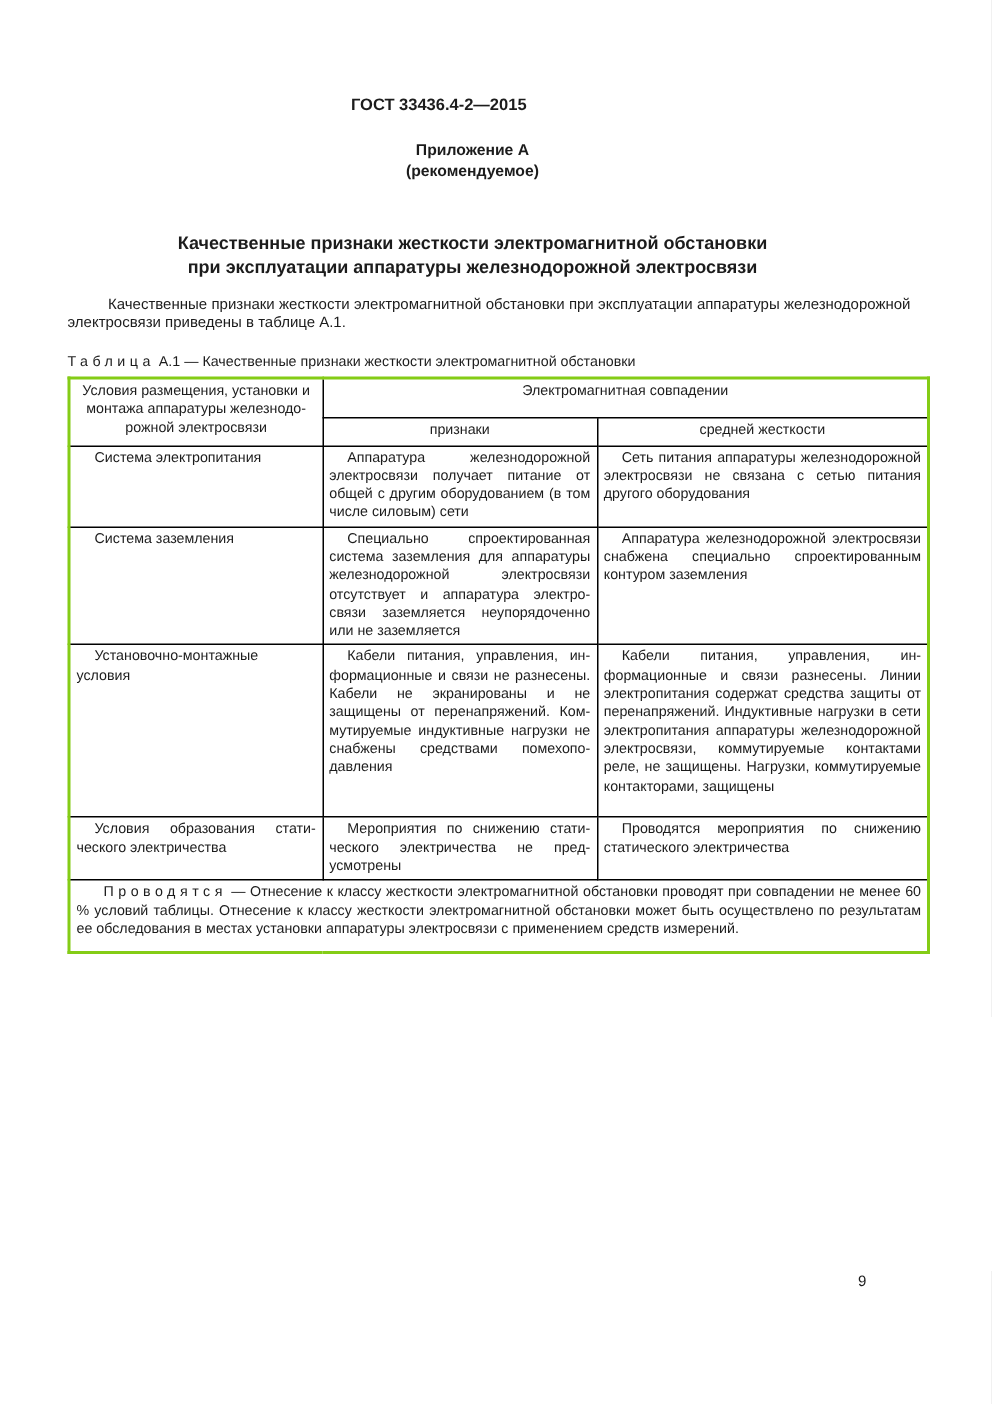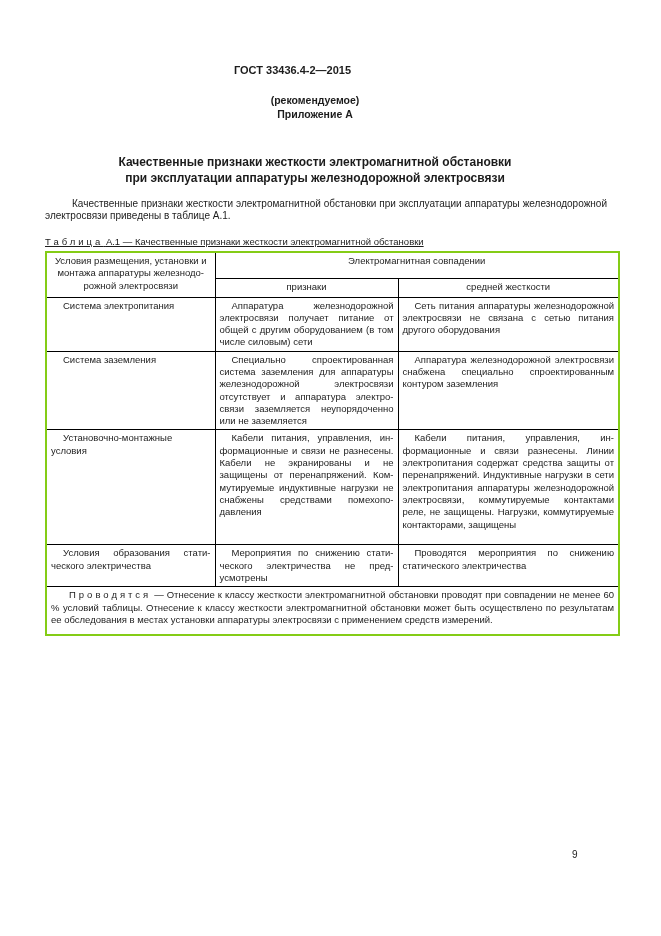--- a/index.html
+++ b/index.html
@@ -23,21 +23,21 @@
   .doc-title{
     position:absolute;top:155px;left:45px;width:540px;
     text-align:center;font-weight:bold;font-size:12px;line-height:15.5px;
     white-space:pre-line;
   }
   .intro{
     position:absolute;top:198px;left:45px;width:562px;
     font-size:10px;line-height:12.4px;text-align:justify;text-indent:27px;
   }
   .table-wrap{position:absolute;top:236px;left:45px;width:573px;}
-  .tbl-caption{font-size:9.5px;margin:0 0 4px 0;text-decoration:underline;}
+  .tbl-caption{font-size:9.5px;margin:0 0 4px 0;}
   .lsp{letter-spacing:3px;}
   table.gost{
     border-collapse:collapse;table-layout:fixed;width:573px;
     font-size:9.5px;line-height:12.3px;
     border:2px solid #84cc16;
   }
   table.gost td{
     border:1px solid #000;
     padding:2px 4px;
     vertical-align:top;
@@ -59,22 +59,22 @@
   .page-num{position:absolute;top:849px;left:572px;font-size:10px;}
 </style>
 </head>
 <body>
 
 <div class="page">
 
   <div class="gost-code">ГОСТ 33436.4-2—2015</div>
 
   <div class="annex">
+    <div>Приложение А</div>
     <div>(рекомендуемое)</div>
-    <div>Приложение А</div>
   </div>
 
   <div class="doc-title">Качественные признаки жесткости электромагнитной обстановки
 при эксплуатации аппаратуры железнодорожной электросвязи</div>
 
   <div class="intro">Качественные признаки жесткости электромагнитной обстановки при эксплуатации аппаратуры железнодо­рожной электросвязи приведены в таблице А.1.</div>
 
   <div class="table-wrap">
     <p class="tbl-caption"><span class="lsp">Таблица</span> <span>А.1 — Качественные признаки жесткости электромагнитной обстановки</span></p>
 

